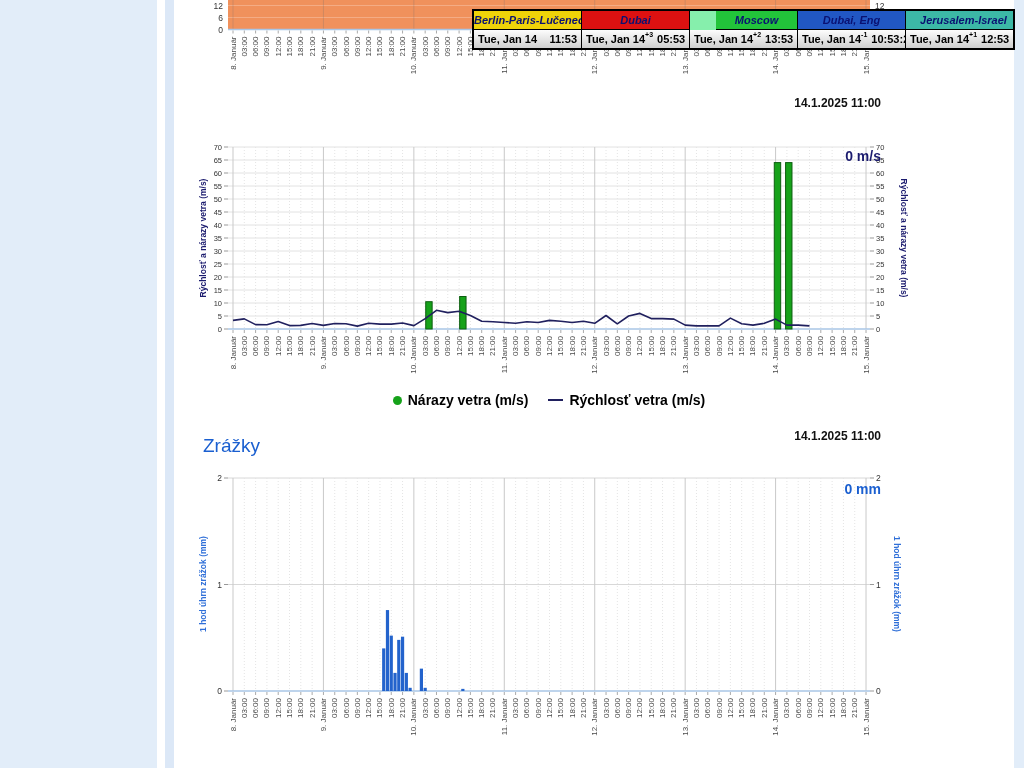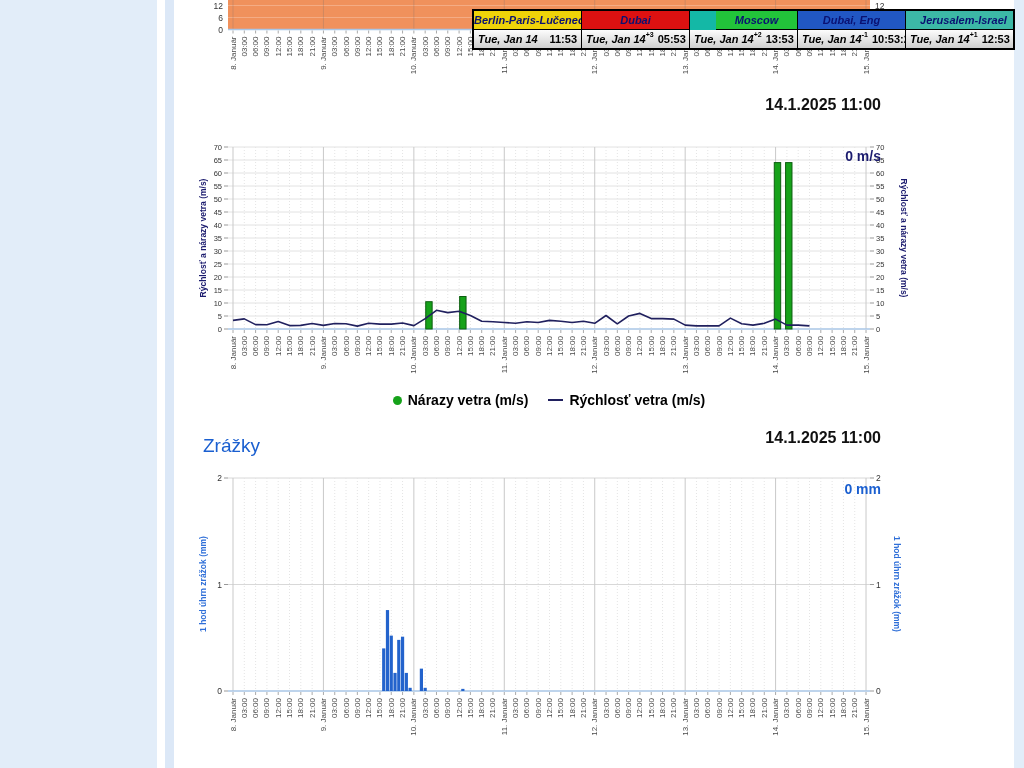--- a/index.html
+++ b/index.html
@@ -3,33 +3,33 @@
 <meta charset="utf-8">
 <style>
   html,body{margin:0;padding:0;}
   body{font-family:"Liberation Sans",sans-serif;}
   #stage{position:relative;width:1024px;height:768px;background:#e2edf9;overflow:hidden;}
   .abs{position:absolute;}
   #white-panel{left:157px;top:0;width:857px;height:768px;background:#ffffff;}
   #blue-strip{left:165px;top:0;width:9px;height:768px;background:#dce8f7;}
   #charts-svg{left:0;top:0;}
   
-  #world-clock{left:472px;top:9px;width:543px;height:41px;display:flex;border:2px solid #000;background:#14b8a6;box-sizing:border-box;}
+  #world-clock{left:472px;top:9px;width:543px;height:41px;display:flex;border:2px solid #000;background:#86efac;box-sizing:border-box;}
   .clock-col{flex:1 1 0;display:flex;flex-direction:column;border-right:1px solid #000;min-width:0;}
   .clock-col:last-child{border-right:none;}
   .clock-head{height:18px;line-height:18px;text-align:center;font-style:italic;font-weight:bold;font-size:11px;color:#0a1172;border-bottom:1px solid #000;white-space:nowrap;overflow:hidden;}
   .clock-row{flex:1;display:flex;align-items:center;background:linear-gradient(#fdfdfd,#cfcfcf);font-weight:bold;font-size:11px;color:#000;padding:0 4px;white-space:nowrap;}
-  .clock-date{flex:1;text-align:left;font-style:italic;}
+  .clock-date{flex:1;text-align:left;}
   .clock-offset{font-size:7px;font-weight:bold;align-self:flex-start;margin:1px 4px 0 0;}
   .clock-time{text-align:right;}
   
   .chart-title{font-size:19px;}
   #wind-title{left:203px;top:102px;color:#1b1b6e;}
   #precip-title{left:203px;top:435px;color:#1a5fd0;}
-  .stamp{font-size:16px;font-weight:bold;color:#111;text-align:right;right:143px;}
+  .stamp{font-size:12px;font-weight:bold;color:#111;text-align:right;right:143px;}
   .current{font-size:14px;font-weight:bold;text-align:right;right:143px;margin-top:40px;}
   #wind-stamp{top:96px;} #wind-current{top:108px;color:#1b1b6e;}
   #precip-stamp{top:429px;} #precip-current{top:441px;color:#1a5fd0;}
   
   #wind-legend{left:228px;top:392px;width:642px;display:flex;justify-content:center;align-items:center;gap:20px;}
   .leg-item{display:flex;align-items:center;gap:6px;font-size:14px;font-weight:bold;color:#000;}
   .leg-dot{width:9px;height:9px;border-radius:50%;}
   .leg-line{width:15px;height:2px;}
 </style>
 </head>

